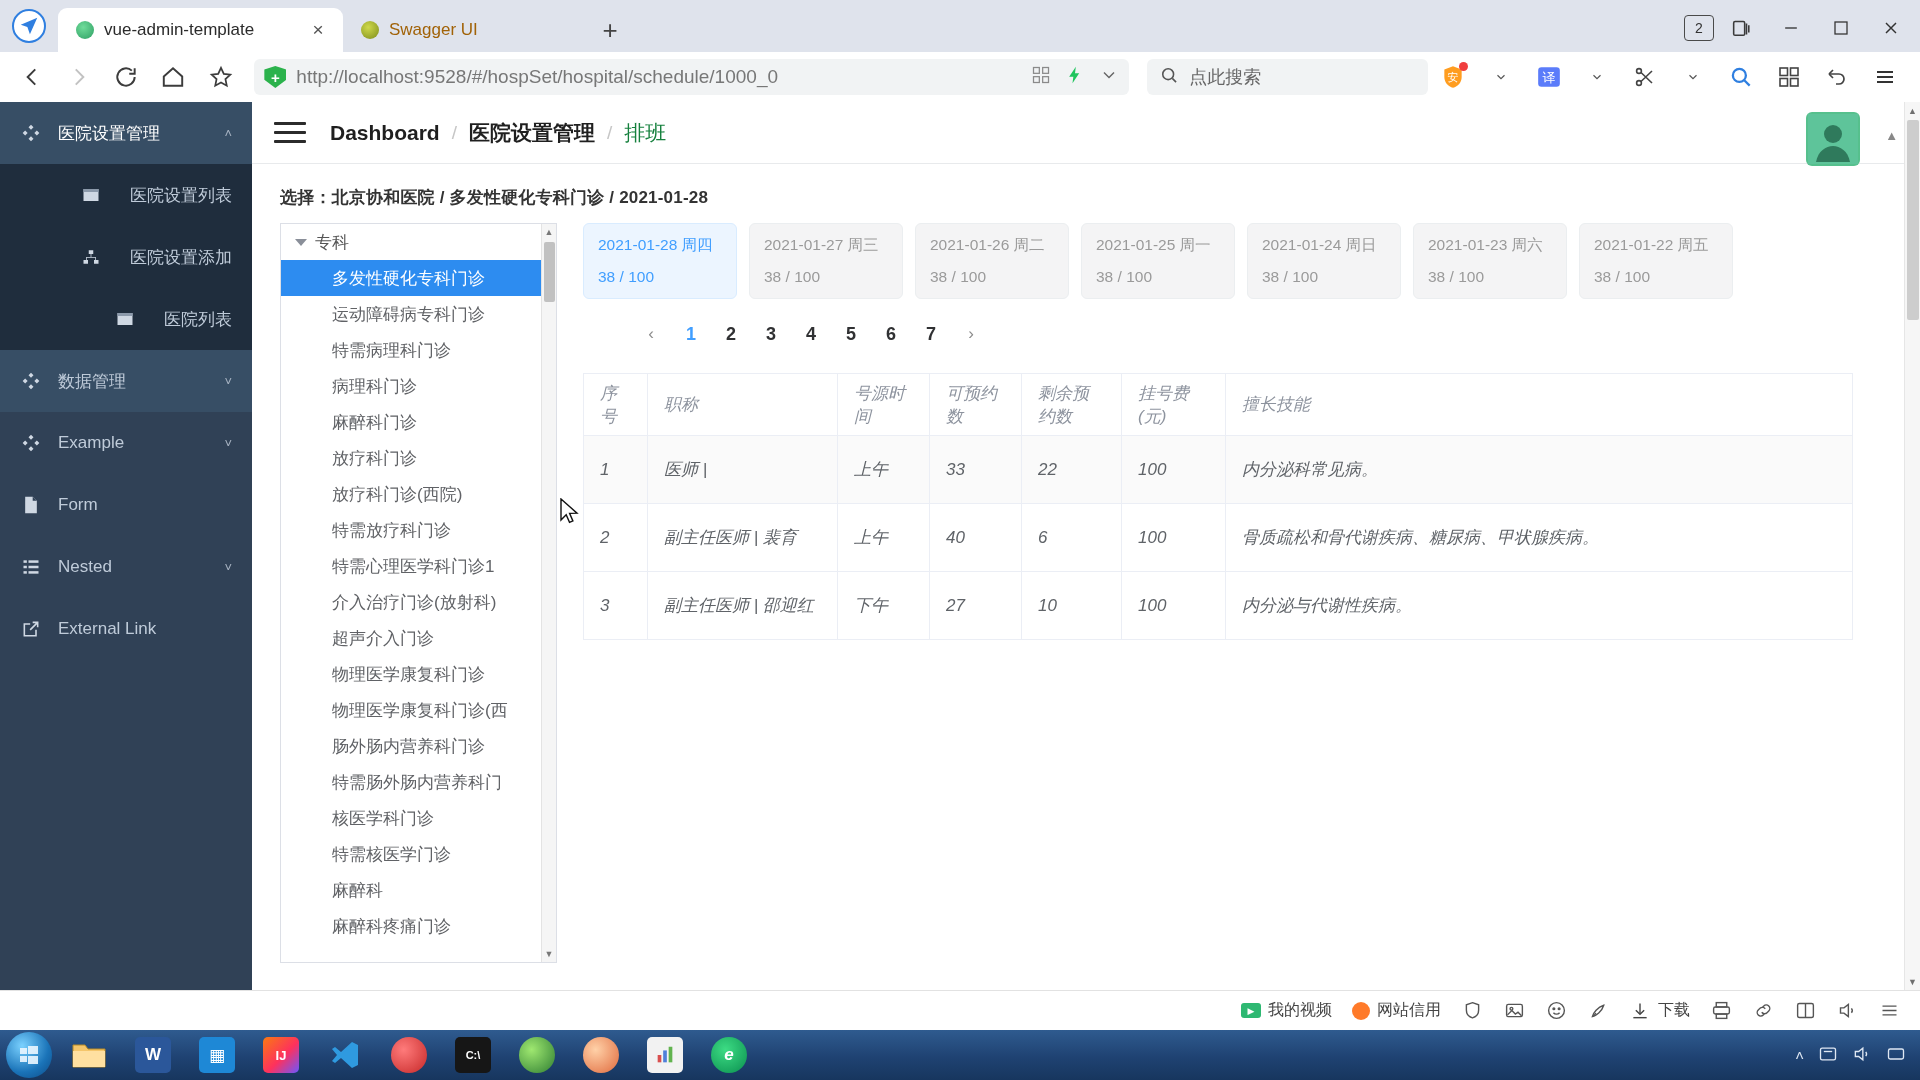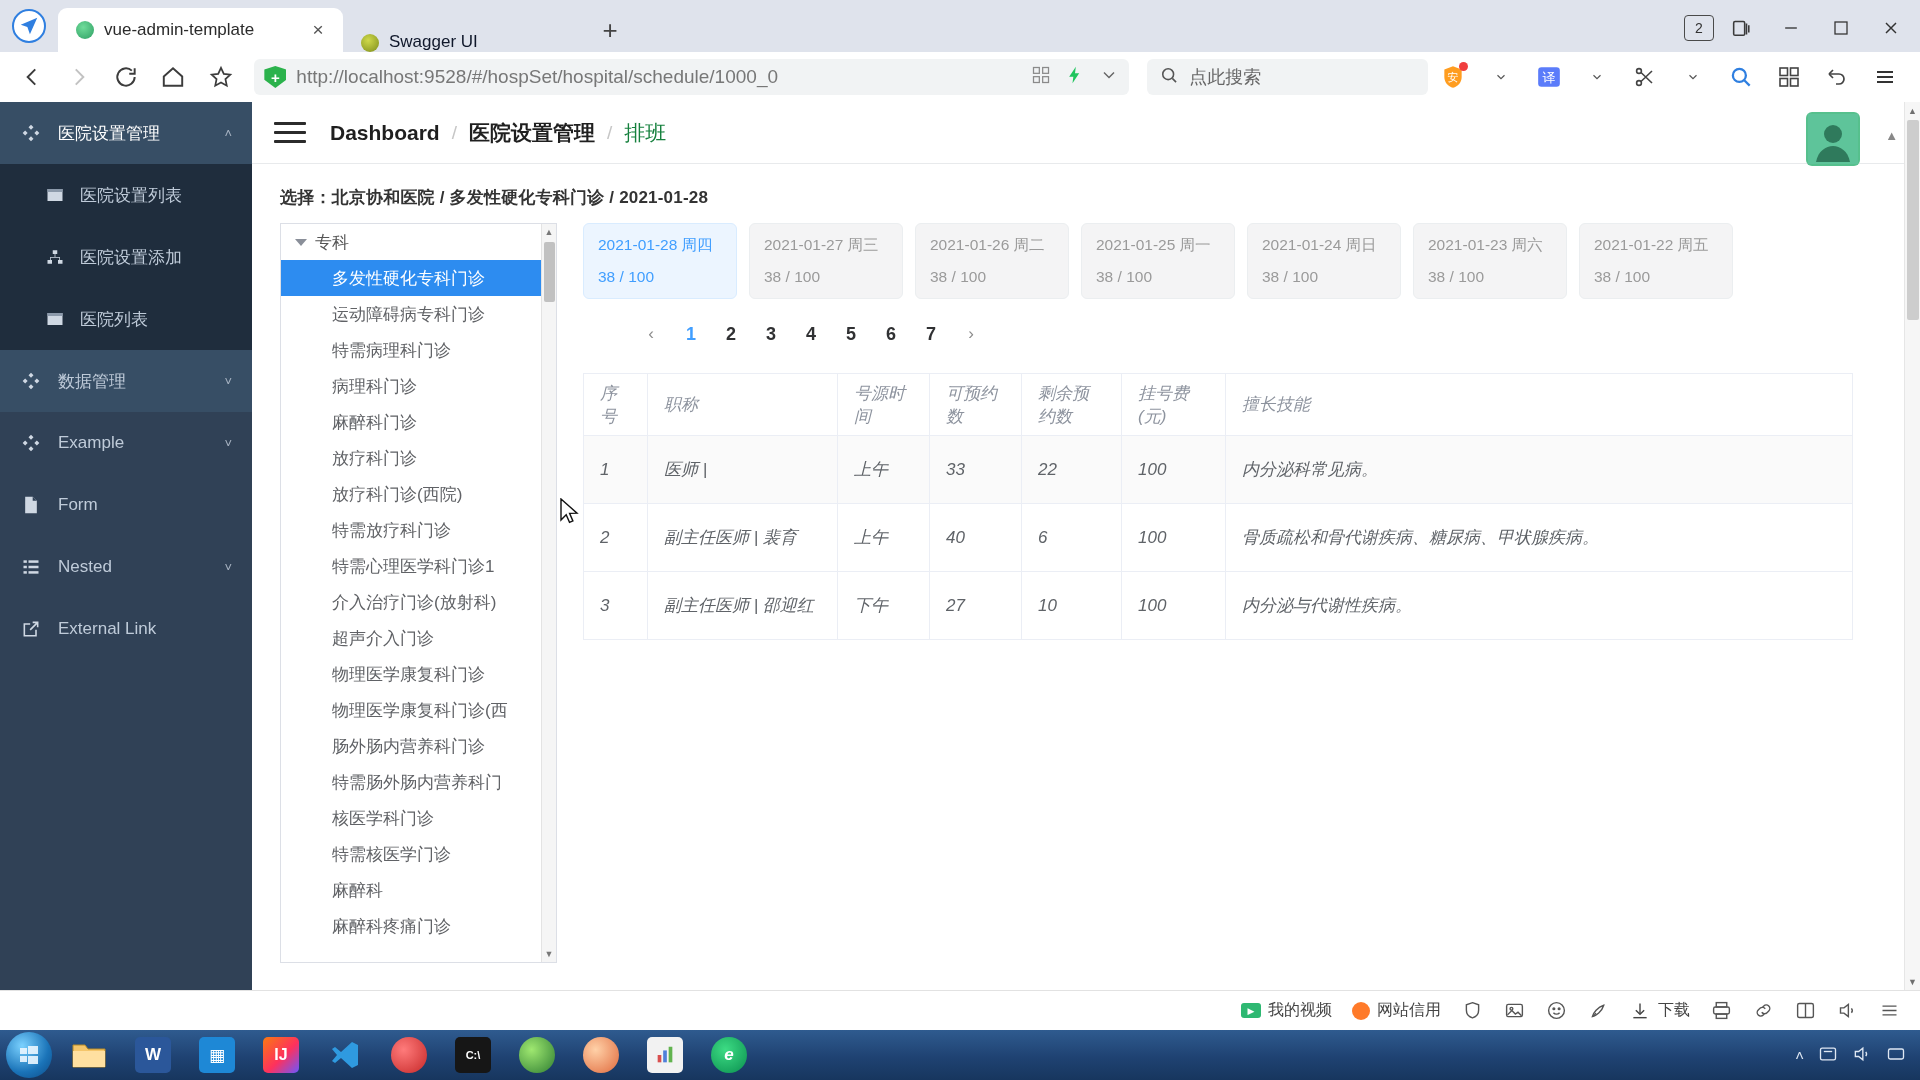--- a/index.html
+++ b/index.html
@@ -22,21 +22,21 @@
     width:34px;height:34px;border-radius:50%;border:2px solid #2f7fe0;
     display:flex;align-items:center;justify-content:center;background:#fff;
   }
   .brand-circle svg{display:block;}
   .tab{
     height:44px; display:flex; align-items:center; gap:10px;
     padding:0 14px 0 18px; border-radius:9px 9px 0 0; min-width:210px;
     font-size:17px; color:#2b2b2b; position:relative;
   }
   .tab.active{ background:#fff; width:285px;}
-  .tab.inactive{ color:#0f172a; width:240px;align-items:flex-end; }
+  .tab.inactive{ color:#a16207; width:240px; }
   .tab-fav{ width:18px;height:18px;border-radius:50%;flex:0 0 auto; display:block;}
   .tab-fav.vue{ background:radial-gradient(circle at 40% 35%, #6fdc9a, #2e9e63); }
   .tab-fav.swagger{ background:radial-gradient(circle at 40% 35%, #cfd94a, #7d8c1b); }
   .tab-title{ flex:1; white-space:nowrap; overflow:hidden; text-overflow:ellipsis; font-size:17px;}
   .tab-close{ width:22px;height:22px;display:flex;align-items:center;justify-content:center;
     font-size:19px;color:#555; }
   .tab-plus{ width:34px;height:34px;display:flex;align-items:center;justify-content:center;
     font-size:26px;color:#444;margin:0 6px 5px 10px;}
   .win-ctrl-group{ position:absolute; right:0; bottom:4px; display:flex; align-items:center; gap:4px; padding-right:6px;}
   .win-btn{ width:46px;height:40px;display:flex;align-items:center;justify-content:center;color:#333;font-size:17px;}
@@ -71,22 +71,22 @@
 
   
   .page{ position:absolute; left:0; top:102px; width:1920px; height:888px; background:#fff; overflow:hidden;}
 
   
   .sidebar{ position:absolute;left:0;top:0;width:252px;height:888px;background:#304156;}
   .side-group{ height:62px; display:flex; align-items:center; gap:16px; padding:0 20px;
     color:#bfcbd9; font-size:17px;}
   .side-group.active-parent{ background:#374e65; color:#fff;}
   .side-sub{ background:#1f2d3d; }
-  .side-item{ height:62px; display:flex; align-items:center; gap:14px; padding:0 20px 0 44px;
-    color:#bfcbd9; font-size:17px; }
+  .side-item{ height:62px; display:flex; align-items:center; gap:28px; padding:0 20px 0 44px;
+    color:#bfcbd9; font-size:17px;justify-content:flex-end; }
   .side-ic{ width:22px; display:flex; align-items:center; justify-content:center; flex:0 0 22px;}
   .caret{ margin-left:auto; font-size:13px; color:#a7b3c2;}
 
   
   .main{ position:absolute; left:252px; top:0; right:0; height:888px; background:#fff;}
   .navbar{ height:62px; background:#fff; border-bottom:1px solid #e8eaec;
     display:flex; align-items:center; padding:0 22px; gap:24px; position:relative;}
   .hamburger{ width:32px; display:flex; flex-direction:column; gap:6px; }
   .hamburger span{ display:block; height:3px; background:#2b2b2b; border-radius:1px;}
   .crumbs{ display:flex; align-items:center; gap:12px; font-size:21px;}
@@ -742,21 +742,21 @@
           <path d="M2 12h32v16H2z" fill="#ffe0a0"></path>
         </svg>
     </div>
     <div class="tb-ico">
       <div class="tb-sq" style="background:#2b579a;">W</div>
     </div>
     <div class="tb-ico">
       <div class="tb-sq" style="background:#1e88d6;">▦</div>
     </div>
     <div class="tb-ico">
-      <div class="tb-sq" style="background:linear-gradient(135deg,#f97a12,#fe315d 55%,#6b57ff);font-size:16px;">IJ</div>
+      <div class="tb-sq" style="background:linear-gradient(135deg,#f97a12,#fe315d 55%,#6b57ff);font-size:13px;">IJ</div>
     </div>
     <div class="tb-ico">
       <svg width="32" height="32" viewBox="0 0 32 32">
           <path d="M23 3l6 3v20l-6 3-11-10-6 5-3-2 5-6-5-6 3-2 6 5z" fill="#2f9ae0"></path>
         </svg>
     </div>
     <div class="tb-ico">
       <div class="tb-sq" style="background:radial-gradient(circle at 35% 35%,#ff7b7b,#c62828);border-radius:50%;"></div>
     </div>
     <div class="tb-ico">

